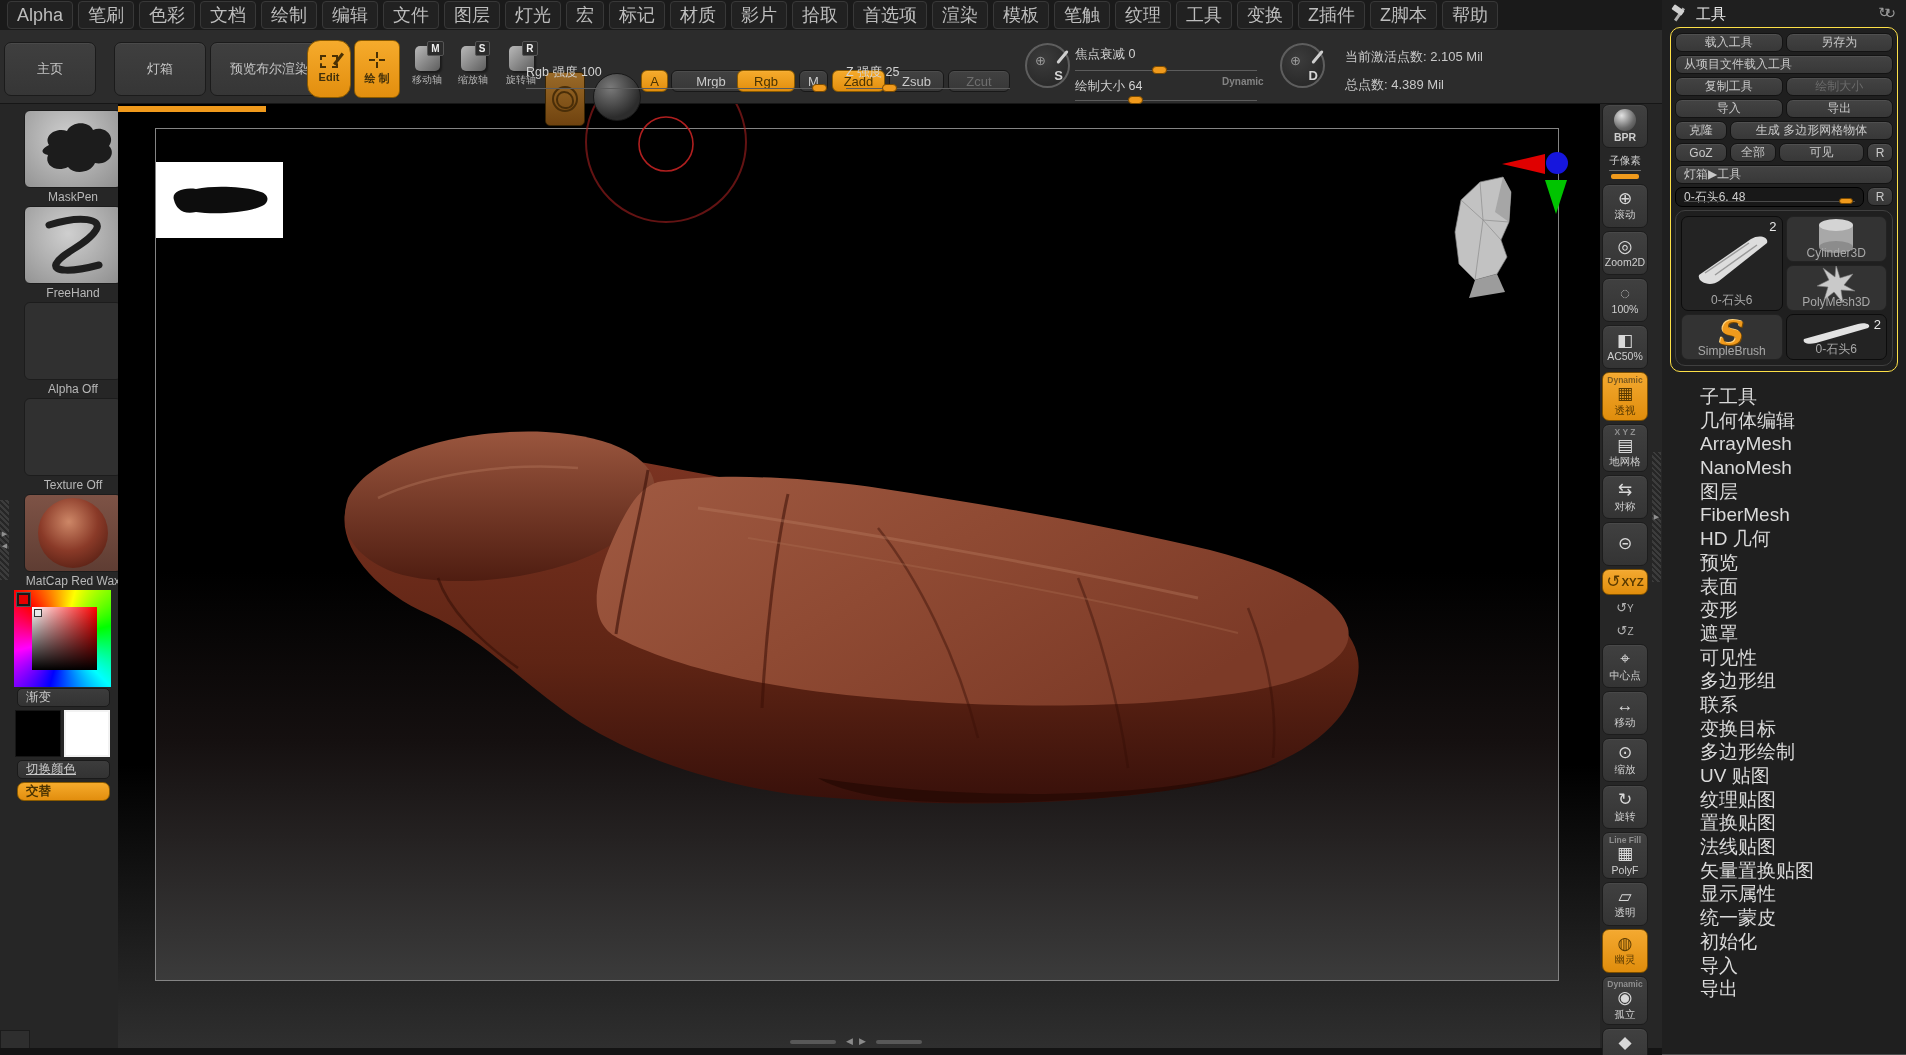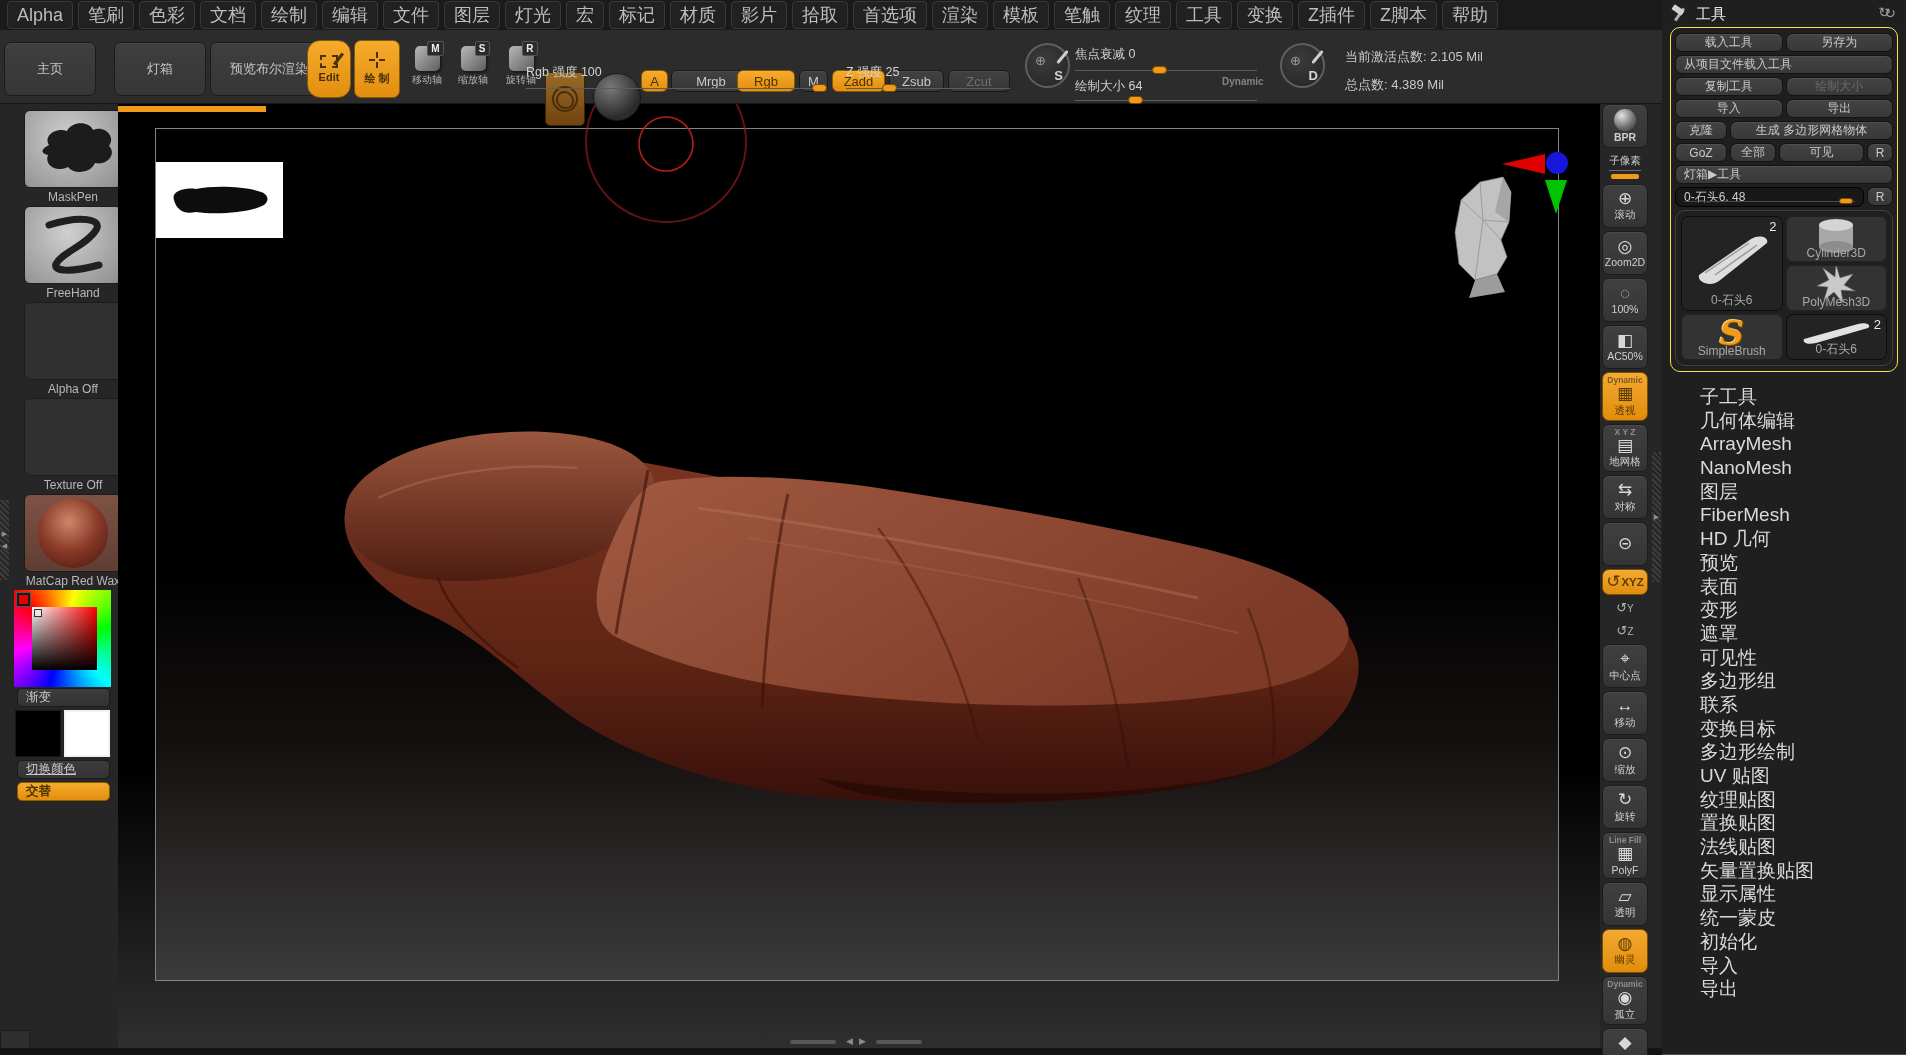--- a/index.html
+++ b/index.html
@@ -60,21 +60,21 @@
   .matcap-bg { background:linear-gradient(#7e5346,#5f3d33); display:flex; align-items:center; justify-content:center; }
   .matcap-sph { width:70px; height:70px; border-radius:50%; background:radial-gradient(circle at 44% 34%, #cd8767, #8a3a28 48%, #521d12 88%); }
   .picker { position:absolute; left:14px; top:590px; width:97px; height:97px; background:conic-gradient(from -45deg at 50% 50%, #f00, #ff0, #0f0, #0ff, #00f, #f0f, #f00); }
   .sv { position:absolute; left:18px; top:17px; width:65px; height:63px; background:linear-gradient(to top,#000,rgba(0,0,0,0)),linear-gradient(to right,#fff,#f00); }
   .sv-marker { position:absolute; left:2px; top:2px; width:8px; height:8px; background:#e8e8e8; border:1px solid #333; }
   .cur-swatch { position:absolute; left:3px; top:3px; width:13px; height:13px; background:#e50000; border:2px solid #1a1a1a; outline:1px solid #555; }
   .tray-btn { position:absolute; left:17px; width:93px; height:19px; background:linear-gradient(#3c3c3c,#333); border:1px solid #1a1a1a; border-radius:5px; font-size:12.5px; color:#c9c9c9; display:flex; align-items:center; padding-left:8px; }
   .swatch { position:absolute; top:710px; width:46px; height:47px; }
   .swatch.black { left:15px; background:#000; border:1px solid #161616; }
   .swatch.white { left:64px; background:#fff; border:2px solid #f2f2f2; }
-  .tray-btn.alt { background:linear-gradient(#f6ab2c,#e28e0e); border-color:#8a5a00; color:#4a3302; font-weight:bold; }
+  .tray-btn.alt { background:linear-gradient(#f6ab2c,#e28e0e); border-color:#8a5a00; color:#4a3302; font-weight:bold;border-radius:7px; }
 
   .drag-handle { position:absolute; width:9px; background:repeating-linear-gradient(45deg,#3c3c3c 0 2px,#262626 2px 4px); display:flex; flex-direction:column; align-items:center; justify-content:center; gap:4px; color:#8f8f8f; font-size:7px; }
   .h-left { left:0; top:500px; height:80px; }
   .h-right { left:1652px; top:452px; height:130px; }
 
   
   .canvas { position:absolute; left:118px; top:104px; width:1482px; height:944px; background:linear-gradient(#000 70%, #2f2f2f 100%); overflow:hidden; }
   .doc { position:absolute; left:37px; top:24px; width:1404px; height:853px; border:1px solid #848484; background:linear-gradient(#000 52%, #151010 72%, #3b3b3b 100%); }
   .loadbar { position:absolute; left:118px; top:106px; width:148px; height:6px; background:#f09a1c; z-index:25; }
   .alpha-preview { position:absolute; left:156px; top:162px; width:127px; height:76px; background:#fff; z-index:5; }

